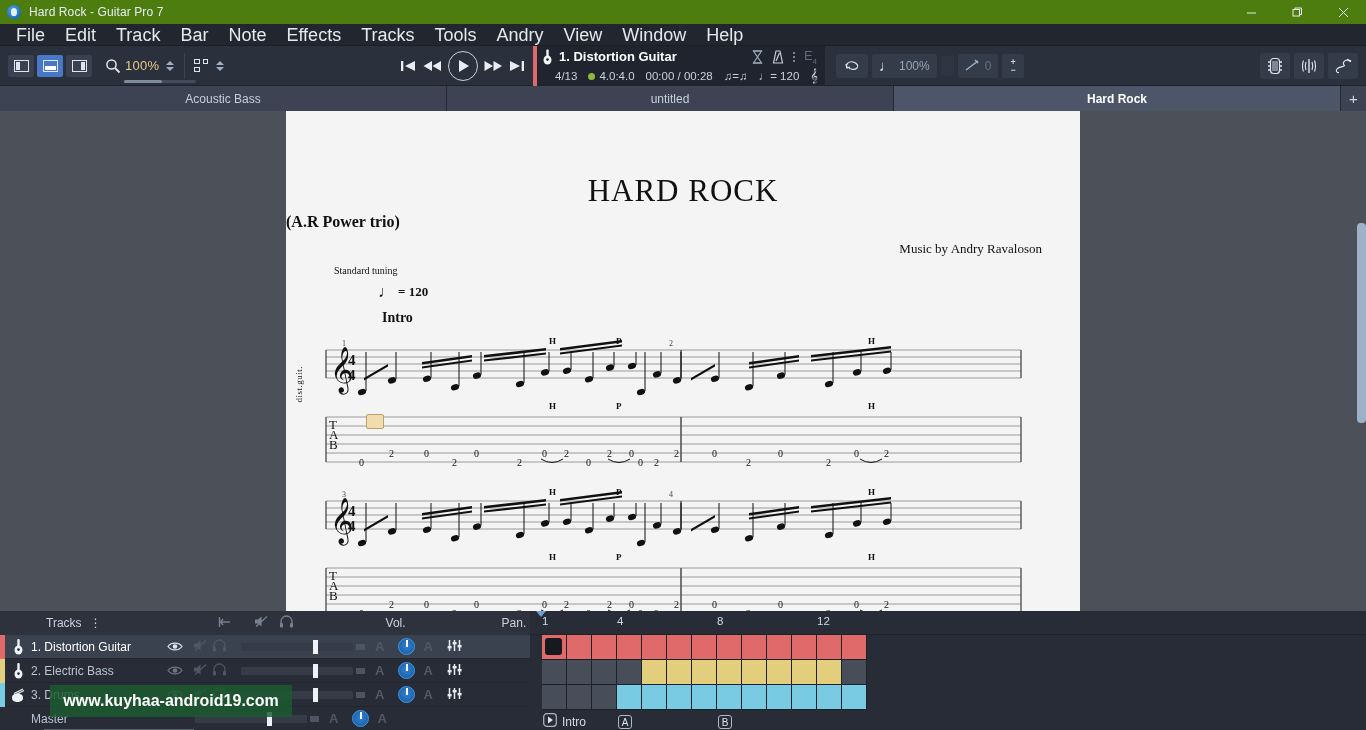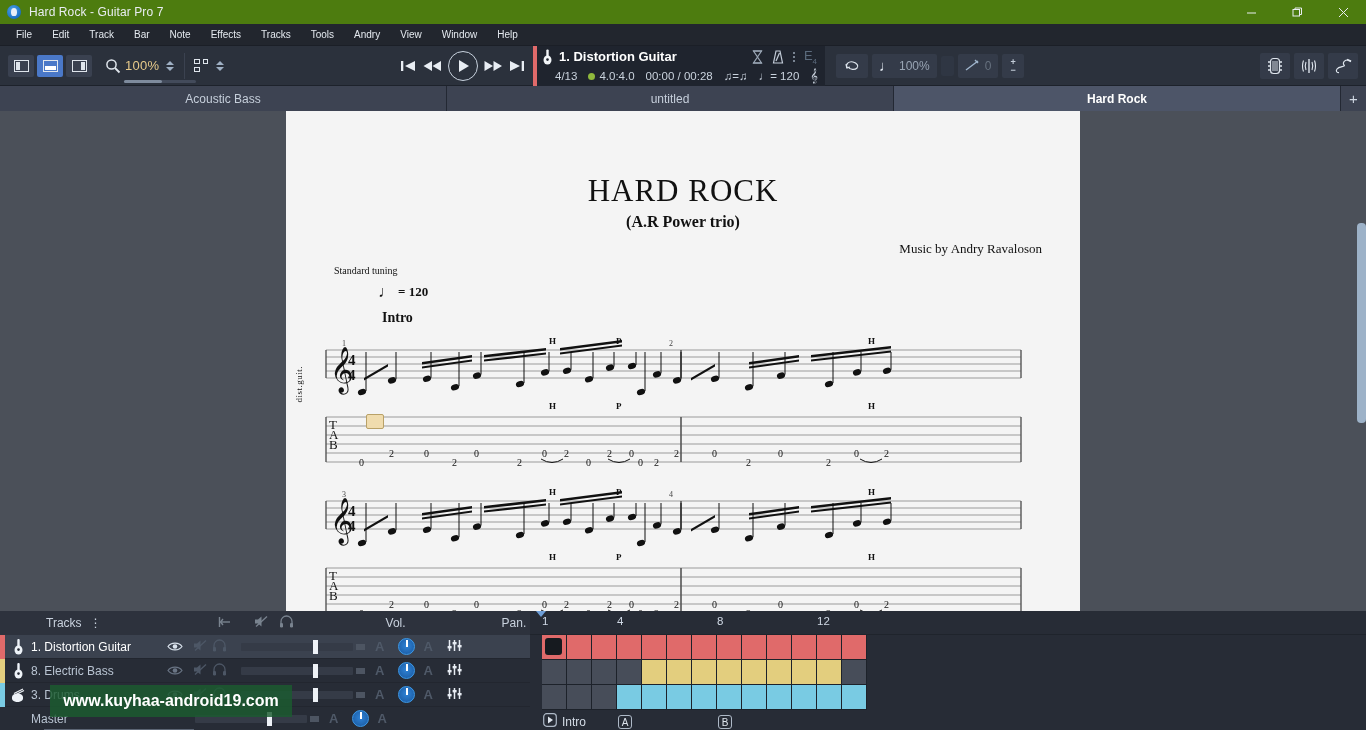--- a/index.html
+++ b/index.html
@@ -34,21 +34,21 @@
     color: #e9edf2;
   }
   .winbtn svg { display: block; }
 
   
   .menubar {
     height: 22px; background: #22262e; display: flex; align-items: center;
     padding-left: 6px; border-bottom: 1px solid #1b1f27;
   }
   .menu-item {
-    color: #e4e9ef; font-size: 10px; padding: 2px 10px; line-height: 16px;
+    color: #e4e9ef; font-size: 18px; padding: 2px 10px; line-height: 16px;
     white-space: nowrap;
   }
 
   
   .toolbar {
     height: 40px; background: #2b313c; display: flex; align-items: center;
     position: relative; border-bottom: 1px solid #1d222b;
   }
   .tb-group { display: flex; align-items: center; }
   .tb-btn {
@@ -139,21 +139,21 @@
   }
   .page {
     position: absolute; left: 286px; top: 0; width: 794px; height: 500px;
     background: #f4f4f4;
   }
   .sheet-title {
     text-align: center; font-family: "Liberation Serif", serif; font-size: 31px;
     color: #111; letter-spacing: 1px; margin-top: 62px;
   }
   .sheet-sub {
-    text-align: center; font-family: "Liberation Serif", serif; font-size: 16px;
+    text-align: left; font-family: "Liberation Serif", serif; font-size: 16px;
     font-weight: bold; color: #111; margin-top: 4px;
   }
   .sheet-author {
     text-align: right; font-family: "Liberation Serif", serif; font-size: 13px;
     color: #111; margin-top: 10px; padding-right: 38px;
   }
   .sheet-tuning {
     font-family: "Liberation Serif", serif; font-size: 10px; color:#111;
     margin-top: 8px; padding-left: 48px;
   }
@@ -765,21 +765,21 @@
         </div>
         <div class="trk-row">
           <div class="trk-color" style="background: rgb(227, 206, 126);"></div>
           <div class="trk-ico">
             <svg width="11" height="17" viewBox="0 0 11 17">
               <ellipse cx="5.5" cy="12" rx="4" ry="4.6" fill="#eef3f8"></ellipse>
               <rect x="4.3" y="1" width="2.4" height="8.5" rx="1" fill="#eef3f8"></rect>
               <circle cx="5.5" cy="11.6" r="1.3" fill="#272c36"></circle>
             </svg>
           </div>
-          <div class="trk-name" style="width: 130px;">8. Electric Bass</div>
+          <div class="trk-name" style="width: 130px;">2. Electric Bass</div>
           <span class="eye dim" style="margin-left: 6px;"><svg width="16" height="11" viewBox="0 0 16 11">
               <path d="M1 5.5 C4 1, 12 1, 15 5.5 C12 10, 4 10, 1 5.5 Z" fill="none" stroke="currentColor" stroke-width="1.2"></path>
               <circle cx="8" cy="5.5" r="2.3" fill="currentColor"></circle>
             </svg></span>
           <span style="margin-left: 10px;"><svg width="15" height="13" viewBox="0 0 15 13">
               <polygon points="1,4.5 4,4.5 7.5,1.5 7.5,11.5 4,8.5 1,8.5" fill="#4d5766"></polygon>
               <line x1="2" y1="11.5" x2="13" y2="1.5" stroke="#4d5766" stroke-width="1.3"></line>
             </svg></span>
           <span style="margin-left: 4px;"><svg width="15" height="13" viewBox="0 0 15 13">
               <path d="M2 9 V6.5 a5.5 5.5 0 0 1 11 0 V9" fill="none" stroke="#4d5766" stroke-width="1.3"></path>

